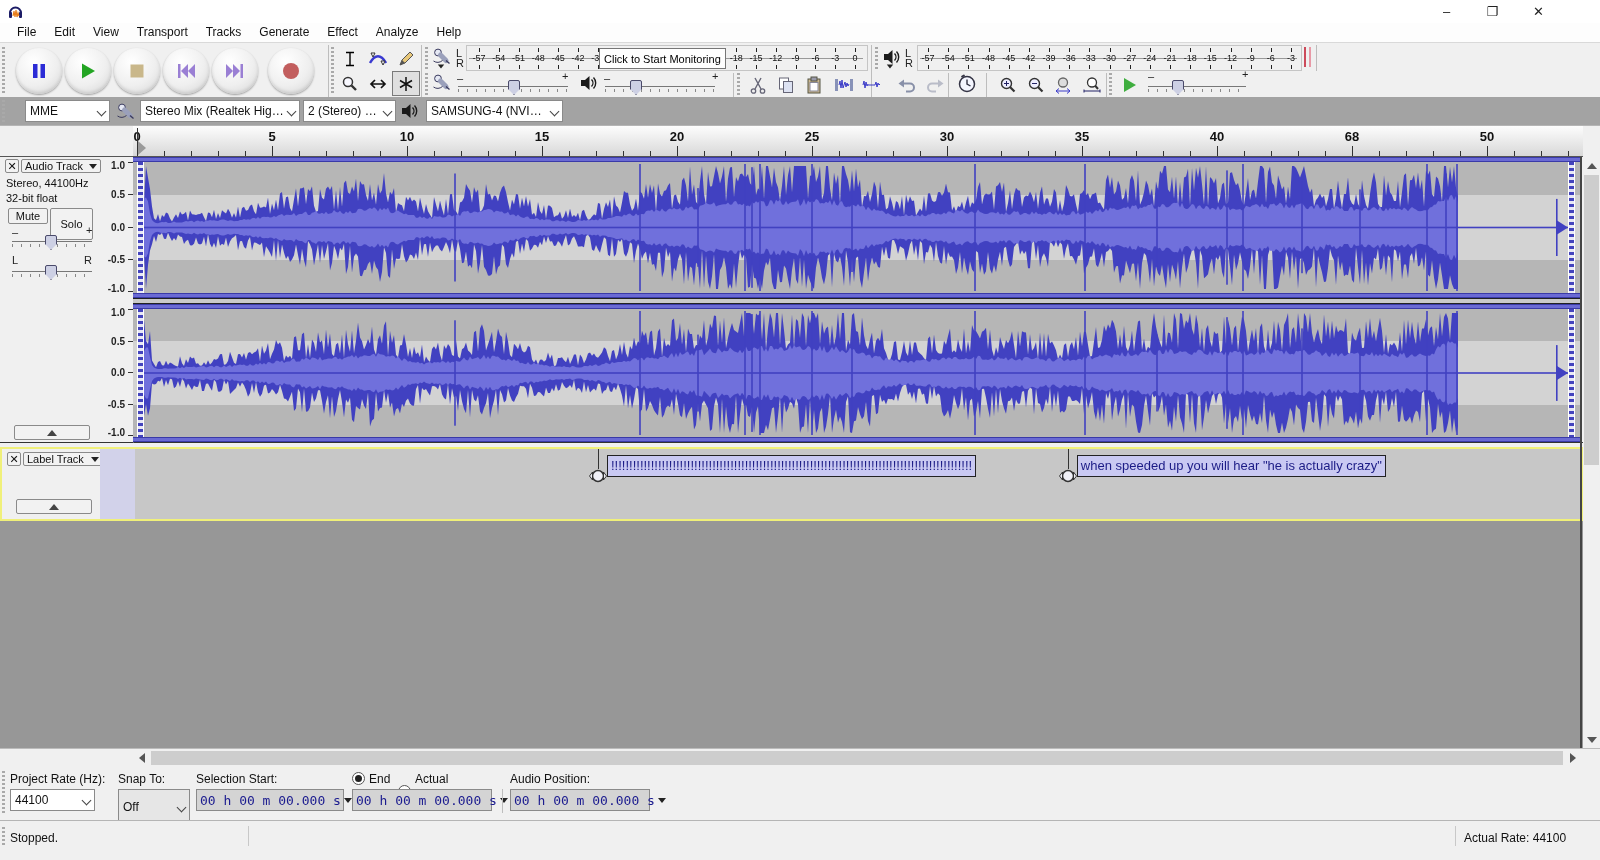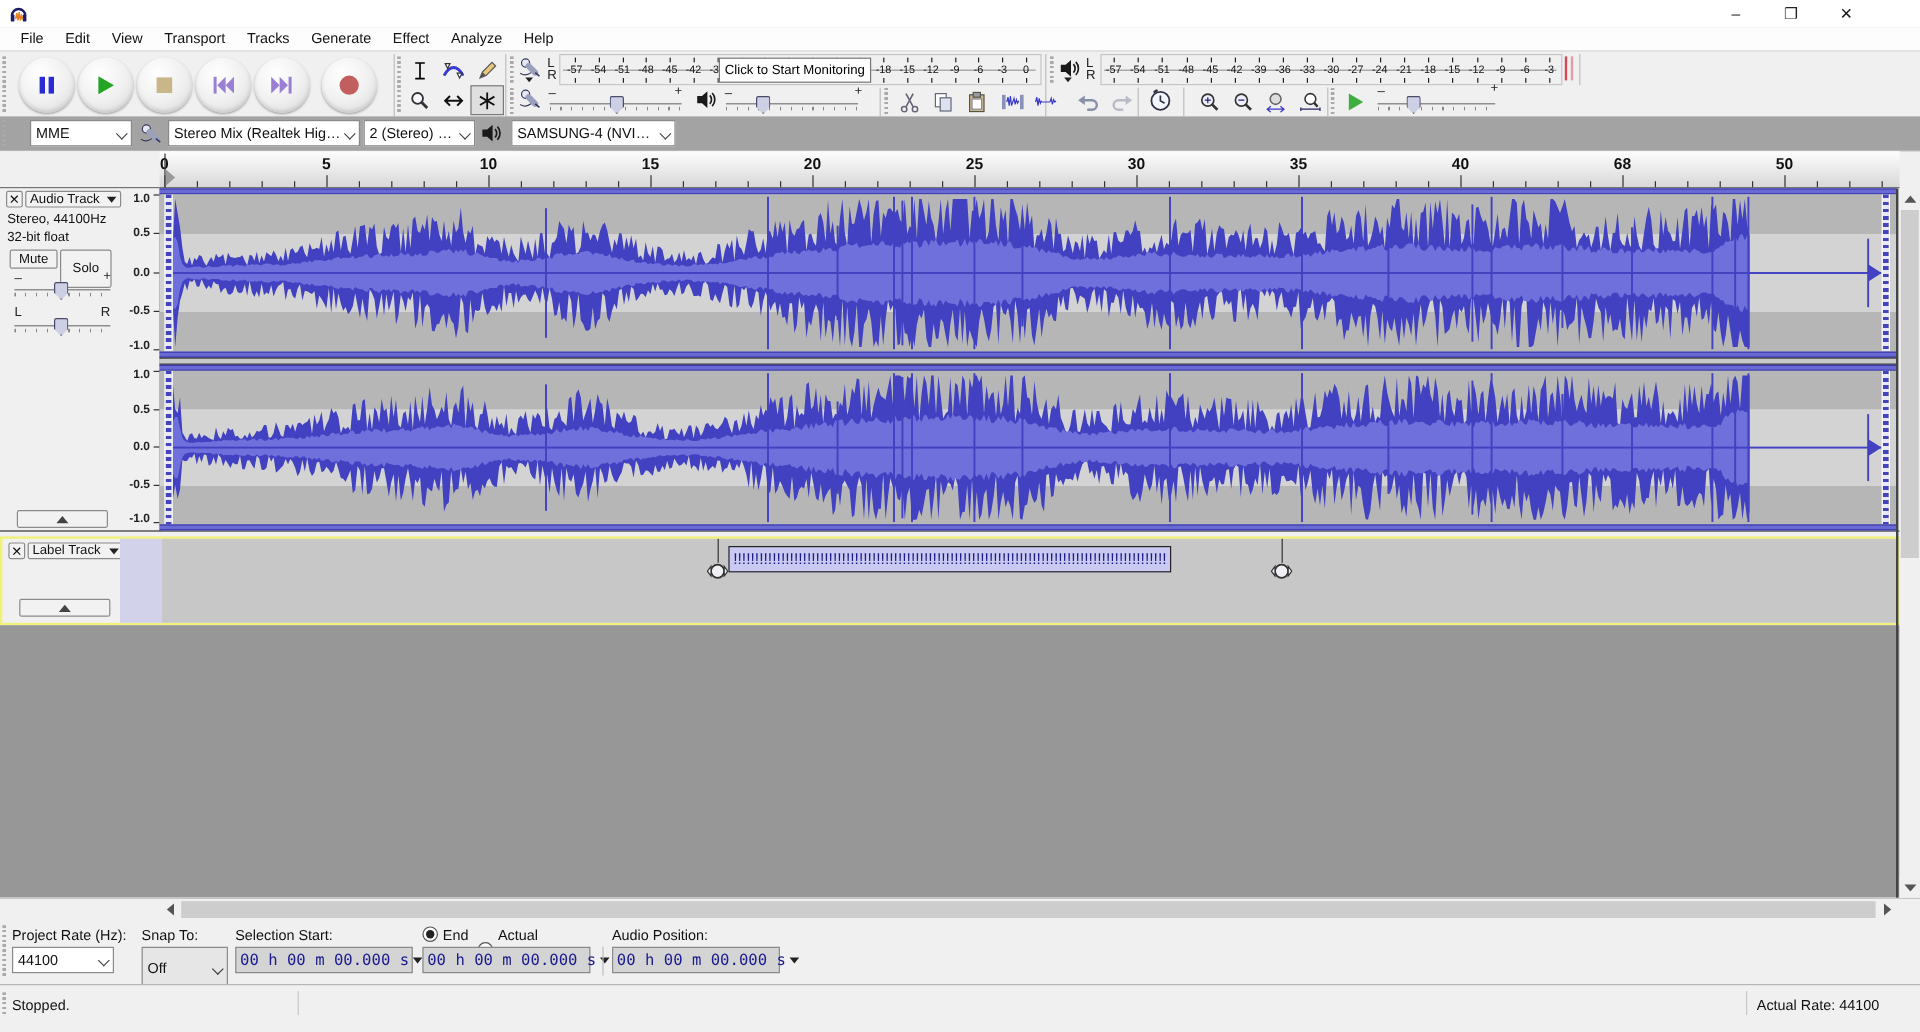--- a/index.html
+++ b/index.html
@@ -685,20 +685,21 @@
         <polygon points="3.5,6 0.5,10 3.5,14" fill="#efeff6" stroke="#333"></polygon>
         <polygon points="14.5,6 17.5,10 14.5,14" fill="#efeff6" stroke="#333"></polygon>
       </svg>
       <div class="lbox" style="left: 605px; top: 6px;">!!!!!!!!!!!!!!!!!!!!!!!!!!!!!!!!!!!!!!!!!!!!!!!!!!!!!!!!!!!!!!!!!!!!!!!!!!!!!!!!!!!!!!!!!!!!!!!!!!!!</div>
       <div class="abs" style="left: 1065.8px; top: 0px; width: 1px; height: 20px; background: rgb(51, 51, 51);"></div>
       <svg width="18" height="20" class="abs" style="left: 1056.8px; top: 17px;">
         <circle cx="9" cy="10" r="5.5" fill="#efeff6" stroke="#333" stroke-width="1.5"></circle>
         <polygon points="3.5,6 0.5,10 3.5,14" fill="#efeff6" stroke="#333"></polygon>
         <polygon points="14.5,6 17.5,10 14.5,14" fill="#efeff6" stroke="#333"></polygon>
       </svg>
+      <div class="lbox" style="left: 1074.8px; top: 6px;">when speeded up you will hear "he is actually crazy"</div>
     </div>
 </div>
 
 <div class="abs" style="left:0;top:521px;width:1583px;height:227px;background:#979797"></div>
 
 <div class="abs" style="left:0;top:748px;width:1600px;height:18px;background:#f0f0f0;border-top:1px solid #bbb;box-sizing:border-box">
   <div class="sbtn abs" style="left:133px;top:1px;width:17px;height:16px">
       <div class="arrL"></div>
     </div>
   <div class="abs" style="left:151px;top:2px;width:1412px;height:14px;background:#cdcdcd"></div>

